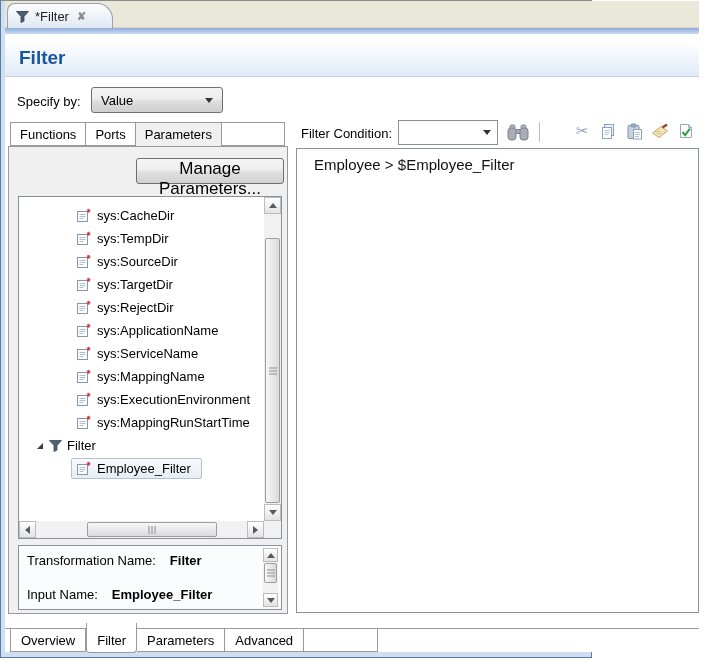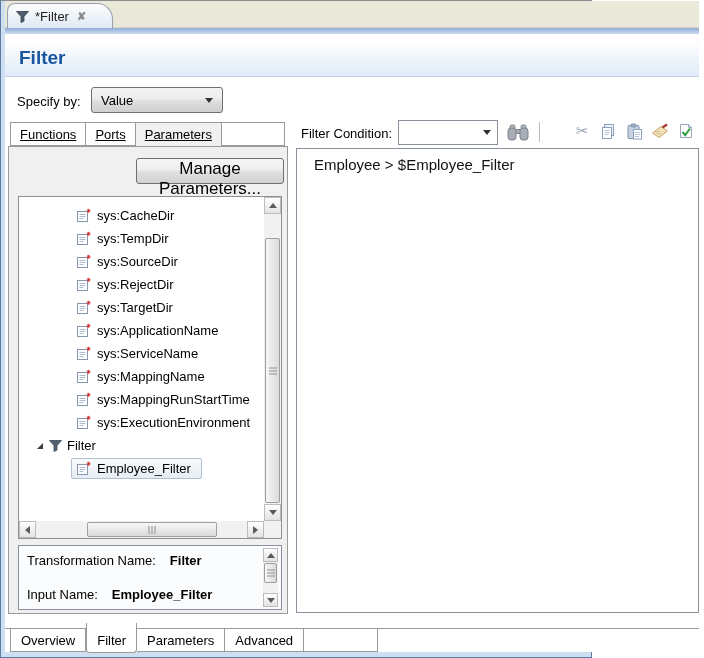--- a/index.html
+++ b/index.html
@@ -27,21 +27,21 @@
   
   .specify-label { position:absolute; left:12px; top:60px; }
   .combo-w7 { position:absolute; left:86px; top:53px; width:132px; height:26px;
     border:1px solid #6f6f6f; border-radius:3px;
     background:linear-gradient(#f4f4f4,#ececec 45%,#dedede 55%,#cfcfcf);
     display:flex; align-items:center; padding:0 9px;gap:36px; }
   .tri-down { width:0; height:0; border-left:4px solid transparent; border-right:4px solid transparent; border-top:5px solid #333; margin-left:auto; }
 
   
   .lt-tabs { position:absolute; left:5px; top:88px; height:24px; display:flex; }
-  .lt-tab { border:1px solid #9a9a9a; border-left:none; background:#fff; padding:4px 9px 16px; height:24px;text-decoration:underline; }
+  .lt-tab { border:1px solid #9a9a9a; border-left:none; background:#fff; padding:4px 9px 16px; height:24px; }
   .lt-tab:first-child { border-left:1px solid #9a9a9a; }
   .lt-tab.active { background:#f0f0f0; height:25px; position:relative; z-index:2; }
   .lt-tab.spacer { width:63px; }
   .lt-panel { position:absolute; left:3px; top:112px; width:280px; height:468px;
     background:#f0f0f0; border:1px solid #9a9a9a; }
 
   .manage-btn { position:absolute; right:3px; top:11px; width:148px; height:26px;
     border:1px solid #6f6f6f; border-radius:3px; font-size:17px; font-family:inherit;
     background:linear-gradient(#f5f5f5,#eeeeee 45%,#dfdfdf 55%,#d1d1d1); }
 
@@ -181,40 +181,40 @@
               <span>sys:SourceDir</span>
             </div>
             <div class="t-row param">
               <span class="ticon">
                   <svg width="16" height="15" viewBox="0 0 16 15">
                     <rect x="1.5" y="3.5" width="10" height="10" fill="#fff" stroke="#8796ad"></rect>
                     <path d="M3.5 6.5h6M3.5 8.5h6M3.5 10.5h4" stroke="#aebdd2" fill="none"></path>
                     <path d="M12.6 0.8v4M10.6 2.8h4M11.2 1.4l2.8 2.8M14 1.4l-2.8 2.8" stroke="#d23030" stroke-width="0.9"></path>
                   </svg>
                 </span>
+              <span>sys:TargetDir</span>
+            </div>
+            <div class="t-row param">
+              <span class="ticon">
+                  <svg width="16" height="15" viewBox="0 0 16 15">
+                    <rect x="1.5" y="3.5" width="10" height="10" fill="#fff" stroke="#8796ad"></rect>
+                    <path d="M3.5 6.5h6M3.5 8.5h6M3.5 10.5h4" stroke="#aebdd2" fill="none"></path>
+                    <path d="M12.6 0.8v4M10.6 2.8h4M11.2 1.4l2.8 2.8M14 1.4l-2.8 2.8" stroke="#d23030" stroke-width="0.9"></path>
+                  </svg>
+                </span>
               <span>sys:RejectDir</span>
             </div>
             <div class="t-row param">
               <span class="ticon">
                   <svg width="16" height="15" viewBox="0 0 16 15">
                     <rect x="1.5" y="3.5" width="10" height="10" fill="#fff" stroke="#8796ad"></rect>
                     <path d="M3.5 6.5h6M3.5 8.5h6M3.5 10.5h4" stroke="#aebdd2" fill="none"></path>
                     <path d="M12.6 0.8v4M10.6 2.8h4M11.2 1.4l2.8 2.8M14 1.4l-2.8 2.8" stroke="#d23030" stroke-width="0.9"></path>
                   </svg>
                 </span>
-              <span>sys:TargetDir</span>
-            </div>
-            <div class="t-row param">
-              <span class="ticon">
-                  <svg width="16" height="15" viewBox="0 0 16 15">
-                    <rect x="1.5" y="3.5" width="10" height="10" fill="#fff" stroke="#8796ad"></rect>
-                    <path d="M3.5 6.5h6M3.5 8.5h6M3.5 10.5h4" stroke="#aebdd2" fill="none"></path>
-                    <path d="M12.6 0.8v4M10.6 2.8h4M11.2 1.4l2.8 2.8M14 1.4l-2.8 2.8" stroke="#d23030" stroke-width="0.9"></path>
-                  </svg>
-                </span>
               <span>sys:ApplicationName</span>
             </div>
             <div class="t-row param">
               <span class="ticon">
                   <svg width="16" height="15" viewBox="0 0 16 15">
                     <rect x="1.5" y="3.5" width="10" height="10" fill="#fff" stroke="#8796ad"></rect>
                     <path d="M3.5 6.5h6M3.5 8.5h6M3.5 10.5h4" stroke="#aebdd2" fill="none"></path>
                     <path d="M12.6 0.8v4M10.6 2.8h4M11.2 1.4l2.8 2.8M14 1.4l-2.8 2.8" stroke="#d23030" stroke-width="0.9"></path>
                   </svg>
                 </span>
@@ -231,31 +231,31 @@
               <span>sys:MappingName</span>
             </div>
             <div class="t-row param">
               <span class="ticon">
                   <svg width="16" height="15" viewBox="0 0 16 15">
                     <rect x="1.5" y="3.5" width="10" height="10" fill="#fff" stroke="#8796ad"></rect>
                     <path d="M3.5 6.5h6M3.5 8.5h6M3.5 10.5h4" stroke="#aebdd2" fill="none"></path>
                     <path d="M12.6 0.8v4M10.6 2.8h4M11.2 1.4l2.8 2.8M14 1.4l-2.8 2.8" stroke="#d23030" stroke-width="0.9"></path>
                   </svg>
                 </span>
+              <span>sys:ExecutionEnvironment</span>
+            </div>
+            <div class="t-row param">
+              <span class="ticon">
+                  <svg width="16" height="15" viewBox="0 0 16 15">
+                    <rect x="1.5" y="3.5" width="10" height="10" fill="#fff" stroke="#8796ad"></rect>
+                    <path d="M3.5 6.5h6M3.5 8.5h6M3.5 10.5h4" stroke="#aebdd2" fill="none"></path>
+                    <path d="M12.6 0.8v4M10.6 2.8h4M11.2 1.4l2.8 2.8M14 1.4l-2.8 2.8" stroke="#d23030" stroke-width="0.9"></path>
+                  </svg>
+                </span>
               <span>sys:MappingRunStartTime</span>
-            </div>
-            <div class="t-row param">
-              <span class="ticon">
-                  <svg width="16" height="15" viewBox="0 0 16 15">
-                    <rect x="1.5" y="3.5" width="10" height="10" fill="#fff" stroke="#8796ad"></rect>
-                    <path d="M3.5 6.5h6M3.5 8.5h6M3.5 10.5h4" stroke="#aebdd2" fill="none"></path>
-                    <path d="M12.6 0.8v4M10.6 2.8h4M11.2 1.4l2.8 2.8M14 1.4l-2.8 2.8" stroke="#d23030" stroke-width="0.9"></path>
-                  </svg>
-                </span>
-              <span>sys:ExecutionEnvironment</span>
             </div>
             <div class="t-row group">
               <span class="exp">
                   <svg width="10" height="10" viewBox="0 0 10 10">
                     <path d="M8 2v6H2z" fill="#3b3b3b"></path>
                   </svg>
                 </span>
               <span class="ticon">
                   <svg width="13" height="13" viewBox="0 0 13 13">
                     <path d="M0.5 1.5 H12.5 L8 6.5 V11 L5 12.5 V6.5 Z" fill="#52616f" stroke="#3a4654" stroke-width="0.8"></path>

